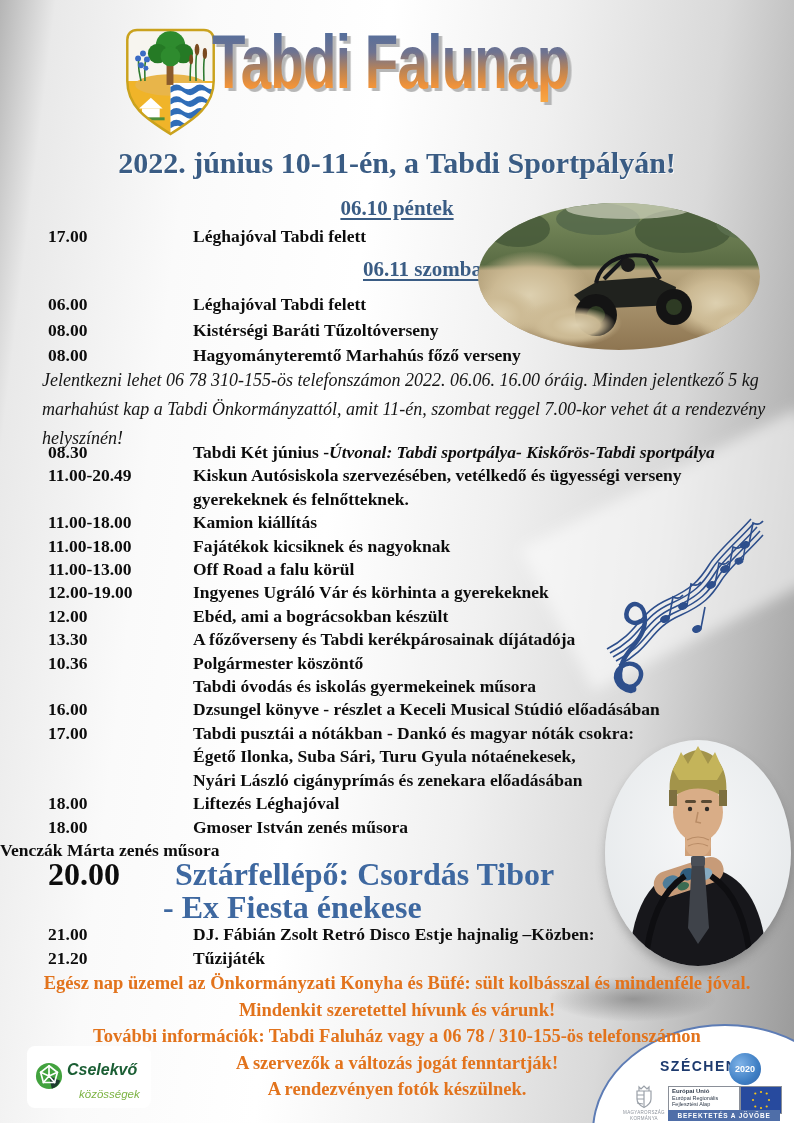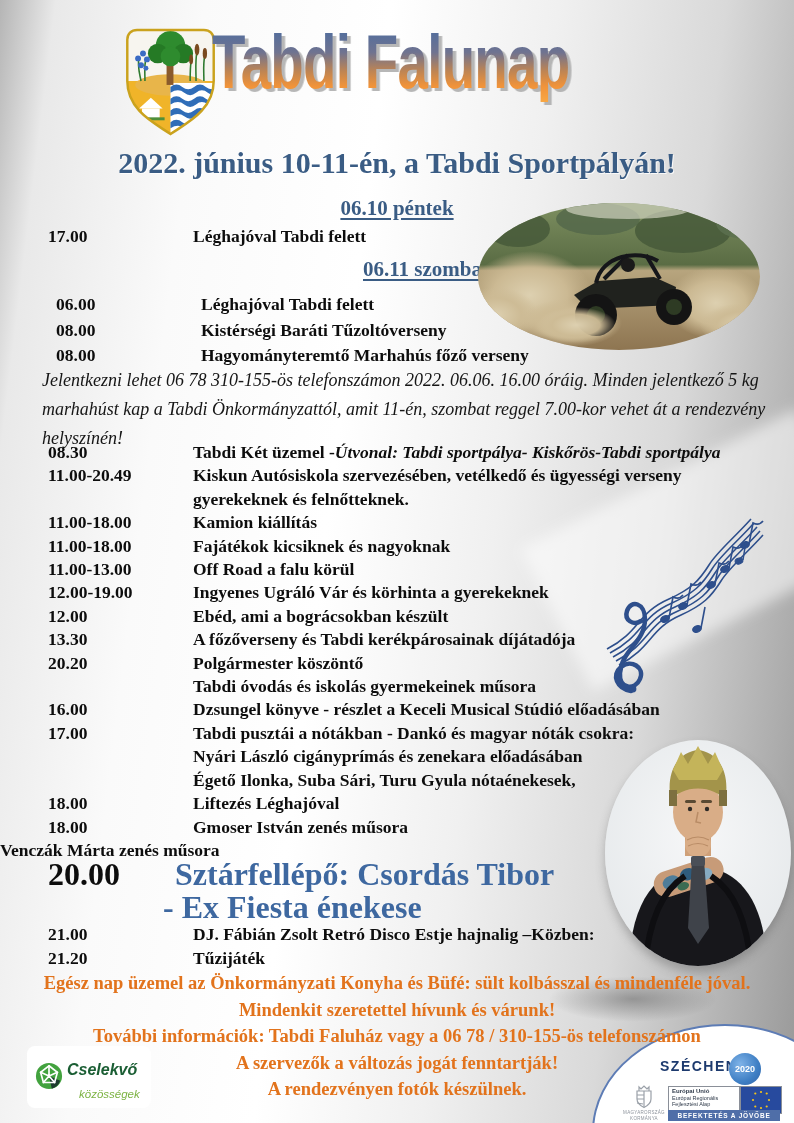--- a/index.html
+++ b/index.html
@@ -25,21 +25,21 @@
     color:#3a5c84;text-decoration:underline;text-underline-offset:3px;}
   #fri-header{top:196px;}
   #sat-header{top:257px;padding-left:58px;box-sizing:border-box;}
 
   
   .rows{position:absolute;left:0;width:628px;font-weight:bold;font-size:17.5px;}
   .row{display:flex;align-items:baseline;}
   .time{flex:none;width:145px;padding-left:48px;}
   .desc{white-space:nowrap;}
   #fri-rows{top:224px;line-height:25px;}
-  #sat-morning{top:292px;line-height:25.5px;margin-left:8px;}
+  #sat-morning{top:292px;line-height:25.5px;}
   #sat-day{top:441px;line-height:23.4px;}
   #late-rows{top:923px;line-height:23.5px;}
   .desc i{font-style:italic;}
 
   .notice{position:absolute;top:366px;left:42px;width:724px;margin:0;
     font-style:italic;font-weight:normal;font-size:18px;line-height:29px;color:#161616;}
 
   
   #star{position:absolute;top:858px;left:0;font-weight:bold;font-size:32px;line-height:33px;}
   .star-row{display:flex;}
@@ -168,21 +168,21 @@
         <span class="time">08.00</span>
         <span class="desc"><span>Hagyományteremtő Marhahús főző verseny</span></span>
       </div>
     </div>
 
   <p class="notice">Jelentkezni lehet 06 78 310-155-ös telefonszámon 2022. 06.06.  16.00 óráig. Minden jelentkező 5 kg marhahúst kap a Tabdi Önkormányzattól, amit 11-én, szombat reggel 7.00-kor vehet át a rendezvény helyszínén!</p>
 
   <div class="rows" id="sat-day">
       <div class="row">
         <span class="time">08.30</span>
-        <span class="desc"><span>Tabdi Két üzemel -</span><i>Útvonal: Tabdi sportpálya- Kiskőrös-Tabdi sportpálya</i></span>
+        <span class="desc"><span>Tabdi Két június -</span><i>Útvonal: Tabdi sportpálya- Kiskőrös-Tabdi sportpálya</i></span>
       </div>
       <div class="row">
         <span class="time">11.00-20.49</span>
         <span class="desc"><span>Kiskun Autósiskola szervezésében, vetélkedő és ügyességi verseny</span></span>
       </div>
       <div class="row">
         <span class="time"></span>
         <span class="desc">gyerekeknek és felnőtteknek.</span>
       </div>
       <div class="row">
@@ -203,42 +203,42 @@
       </div>
       <div class="row">
         <span class="time">12.00</span>
         <span class="desc"><span>Ebéd, ami a bográcsokban készült</span></span>
       </div>
       <div class="row">
         <span class="time">13.30</span>
         <span class="desc"><span>A főzőverseny és Tabdi kerékpárosainak díjátadója</span></span>
       </div>
       <div class="row">
-        <span class="time">20.20</span>
+        <span class="time">10.36</span>
         <span class="desc"><span>Polgármester köszöntő</span></span>
       </div>
       <div class="row">
         <span class="time"></span>
         <span class="desc">Tabdi óvodás és iskolás gyermekeinek műsora</span>
       </div>
       <div class="row">
         <span class="time">16.00</span>
         <span class="desc"><span>Dzsungel könyve - részlet a Keceli Musical Stúdió előadásában</span></span>
       </div>
       <div class="row">
         <span class="time">17.00</span>
         <span class="desc"><span>Tabdi pusztái a nótákban - Dankó és magyar nóták csokra:</span></span>
       </div>
       <div class="row">
         <span class="time"></span>
+        <span class="desc">Égető Ilonka, Suba Sári, Turu Gyula nótaénekesek,</span>
+      </div>
+      <div class="row">
+        <span class="time"></span>
         <span class="desc">Nyári László cigányprímás és zenekara előadásában</span>
-      </div>
-      <div class="row">
-        <span class="time"></span>
-        <span class="desc">Égető Ilonka, Suba Sári, Turu Gyula nótaénekesek,</span>
       </div>
       <div class="row">
         <span class="time">18.00</span>
         <span class="desc"><span>Liftezés Léghajóval</span></span>
       </div>
       <div class="row">
         <span class="time">18.00</span>
         <span class="desc"><span>Gmoser István zenés műsora</span></span>
       </div>
       <div class="row">

